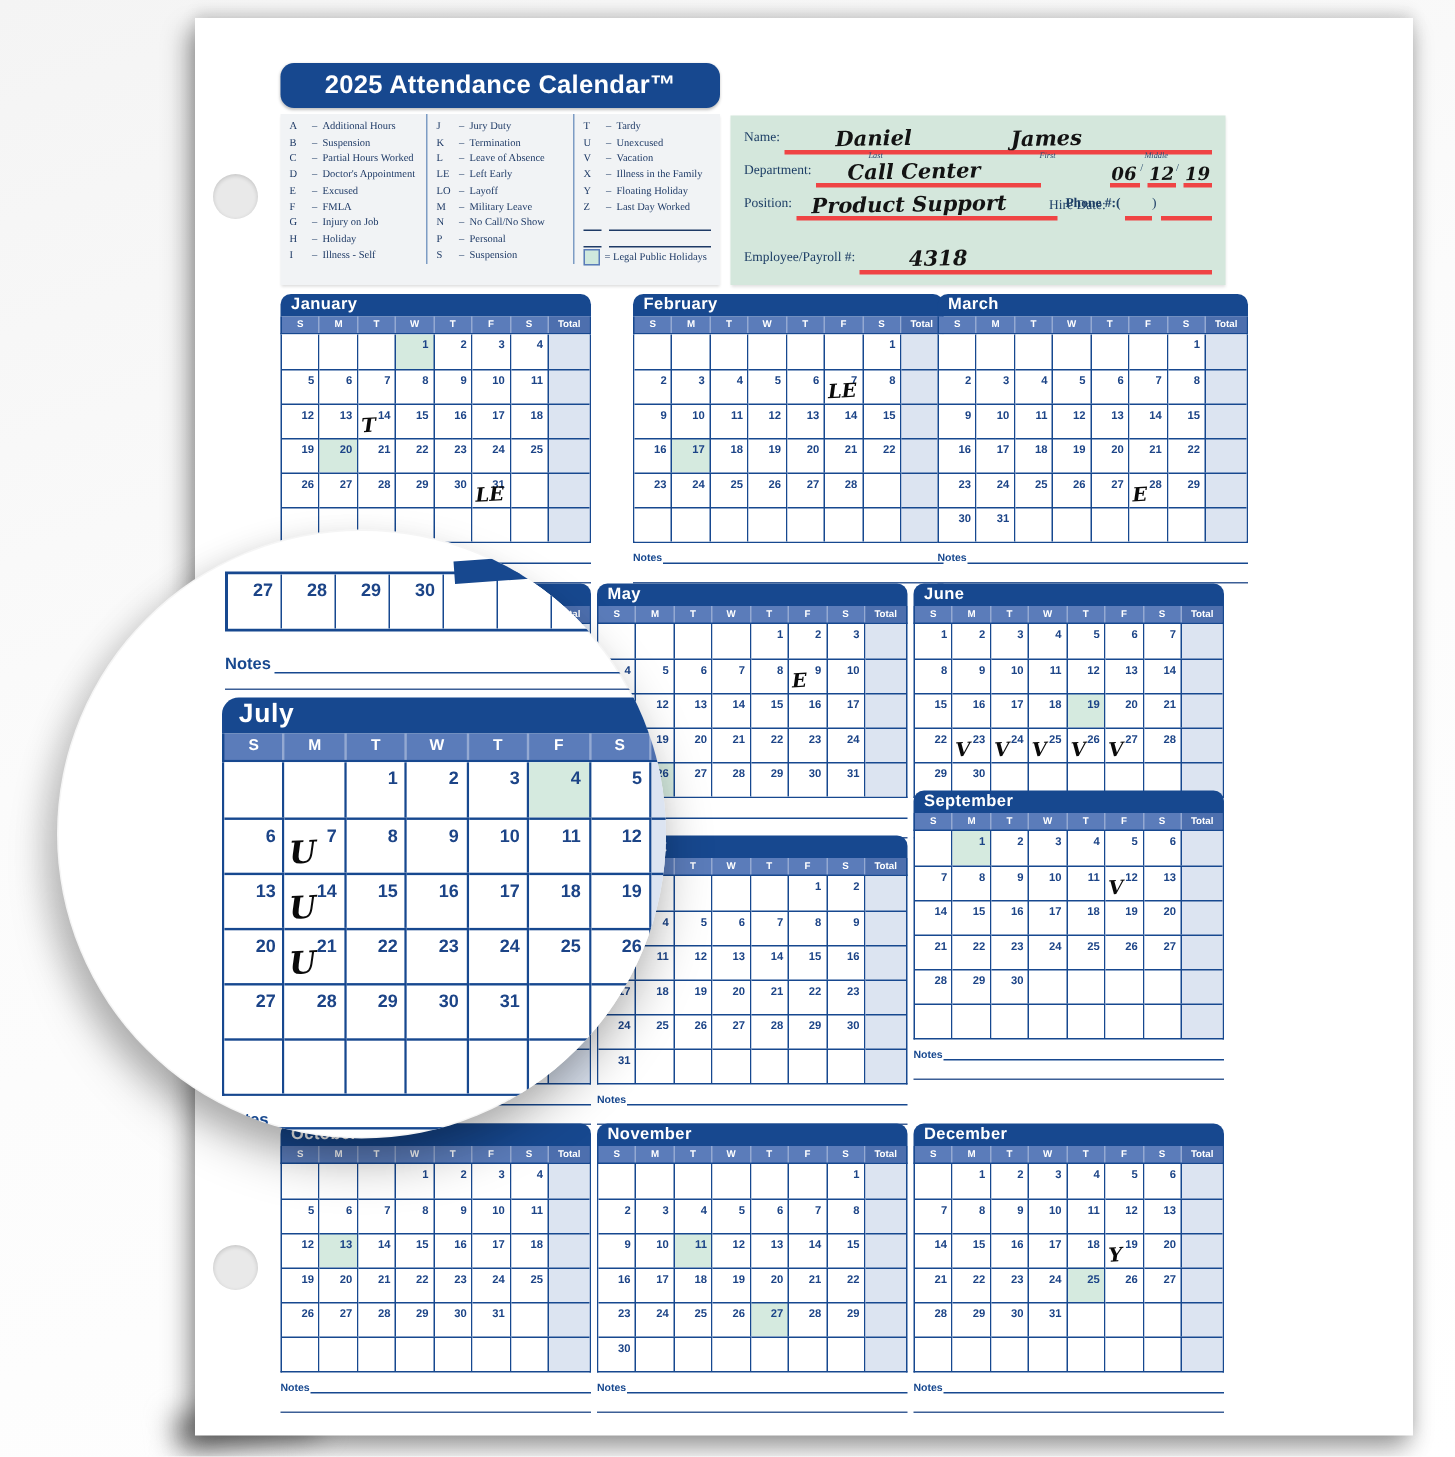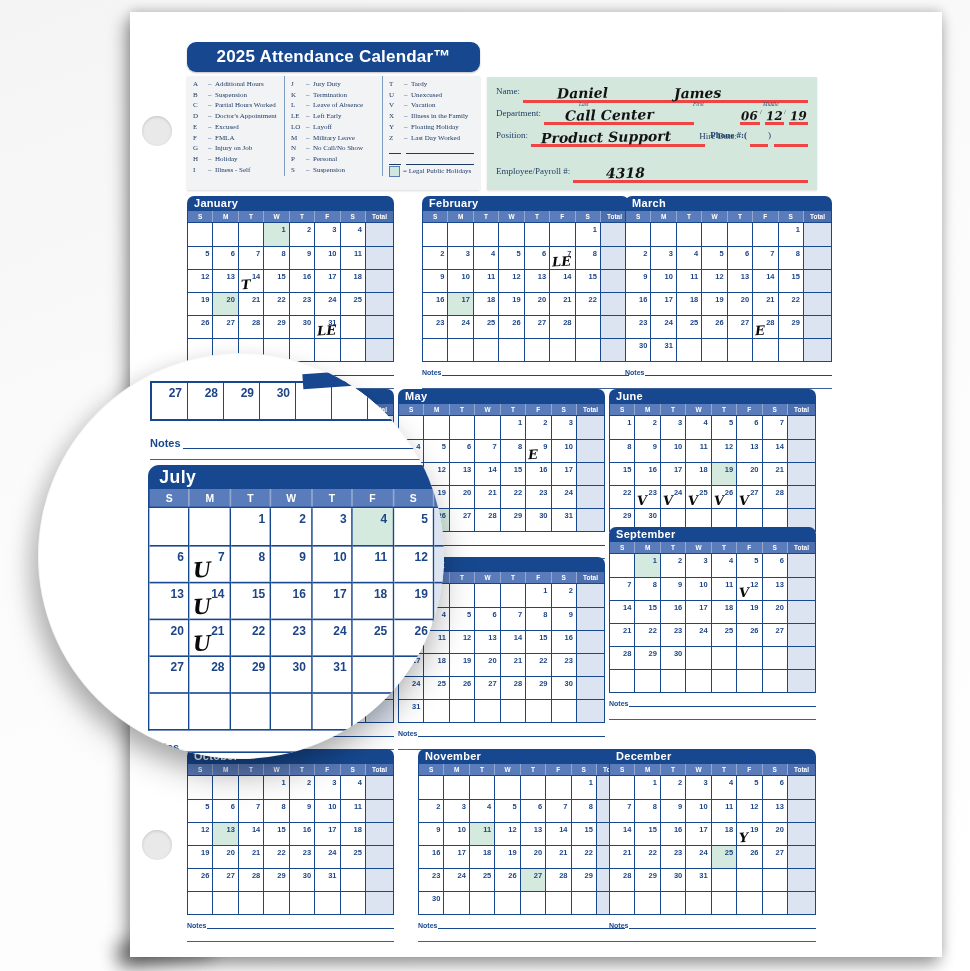--- a/index.html
+++ b/index.html
@@ -1684,21 +1684,21 @@
             <div class="cell"></div>
             <div class="cell totalcell"></div>
           </div>
         </div>
         <div class="m-notes">
           <div class="m-notes-label">Notes</div>
           <div class="m-notes-line"></div>
         </div>
         <div class="m-notes2"></div>
       </div>
-      <div class="month" style="left: 268px; top: 737px; margin-left: 20px;">
+      <div class="month" style="left: 268px; top: 737px;">
         <div class="m-title">November</div>
         <div class="m-head">
           <div class="dh">S</div>
           <div class="dh">M</div>
           <div class="dh">T</div>
           <div class="dh">W</div>
           <div class="dh">T</div>
           <div class="dh">F</div>
           <div class="dh">S</div>
           <div class="dh total">Total</div>

